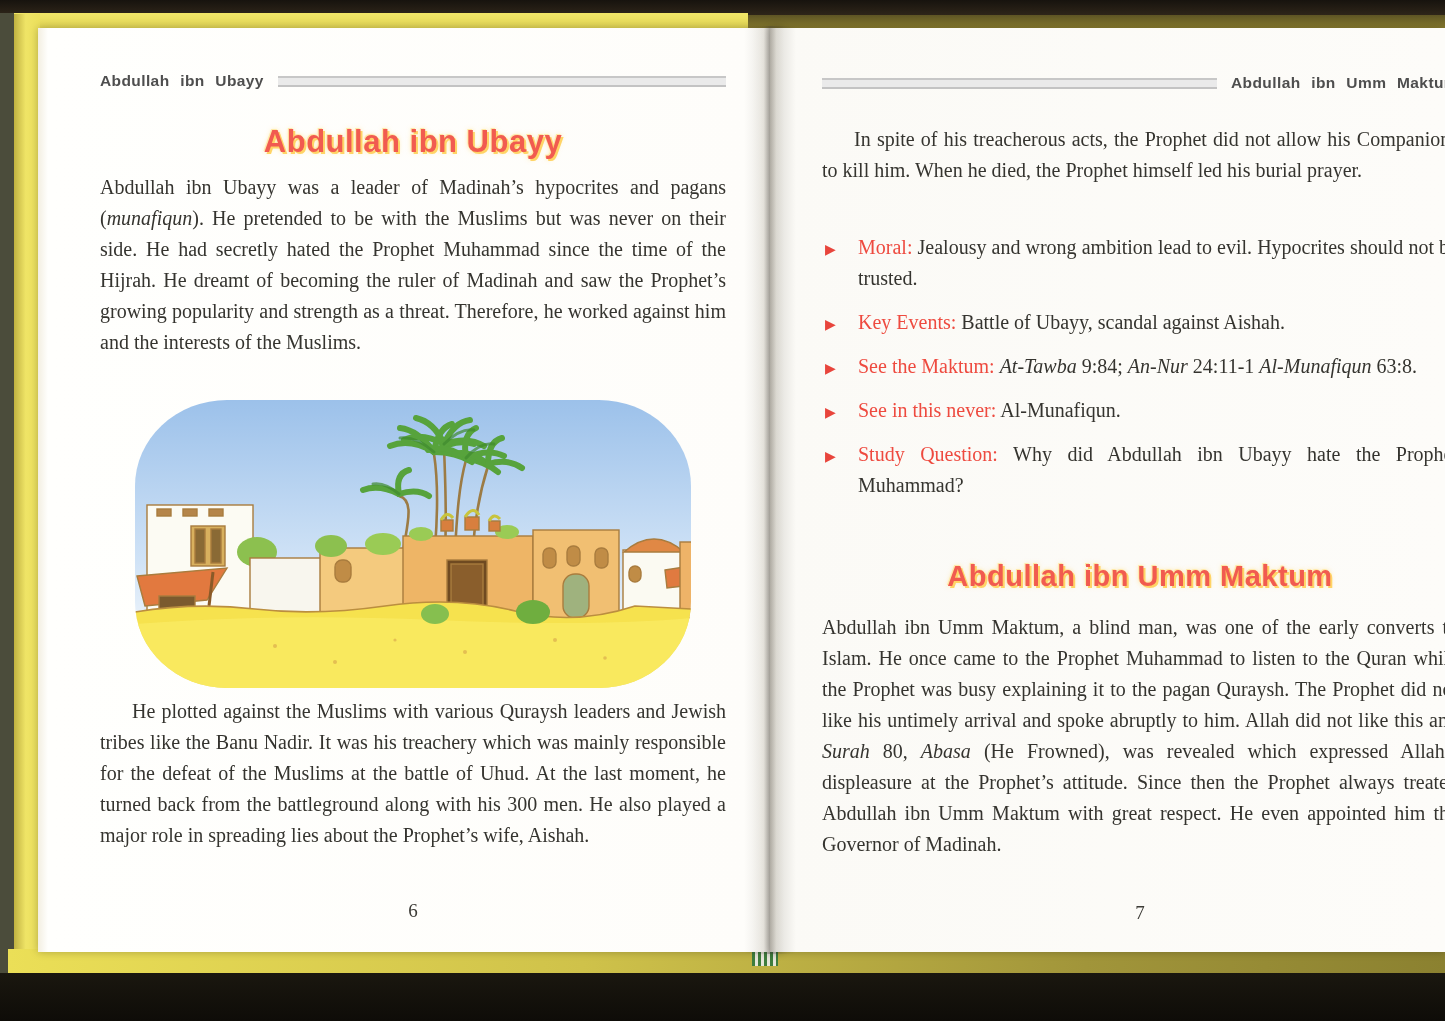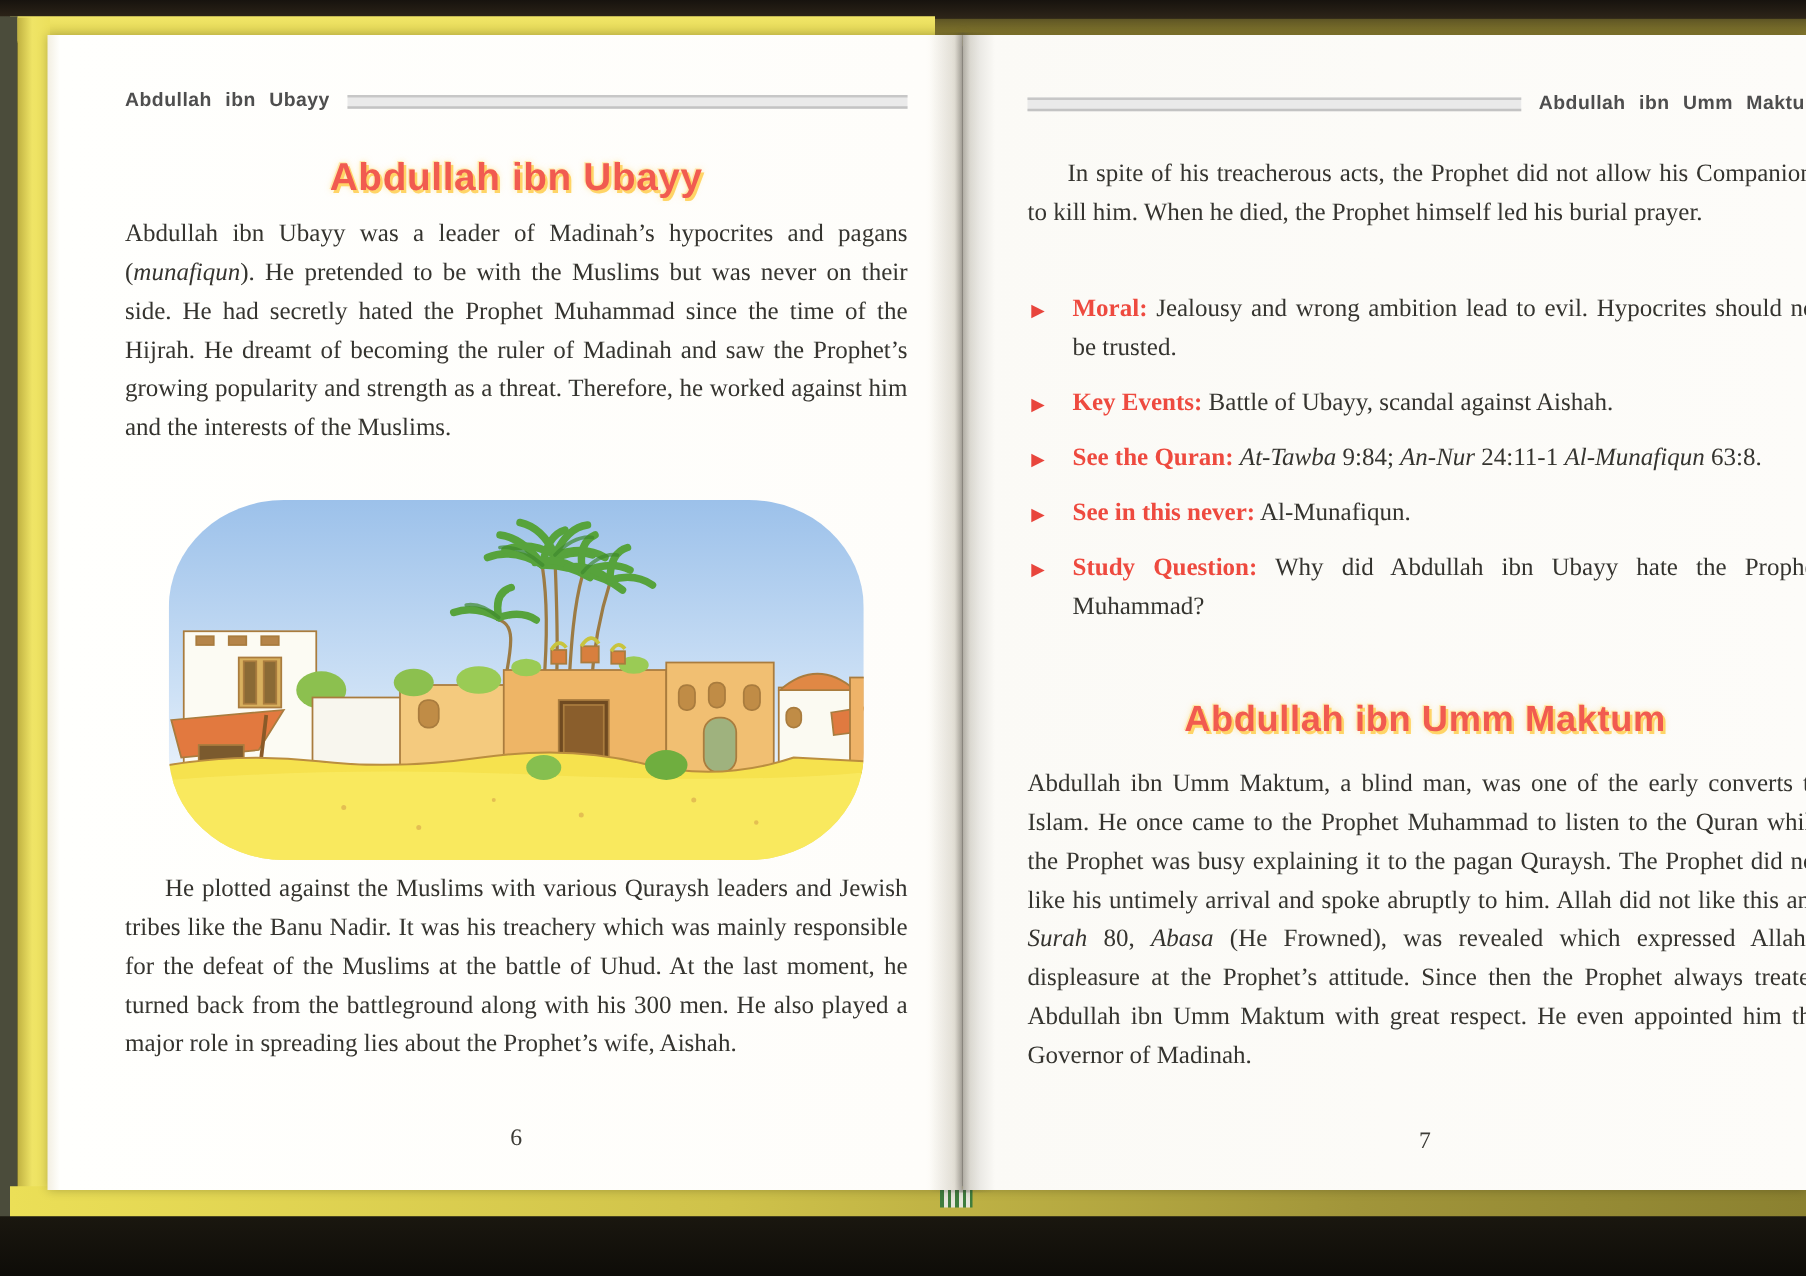--- a/index.html
+++ b/index.html
@@ -20,21 +20,21 @@
     background:linear-gradient(90deg,#c0b141,#efe466 45%,#ece05c);}
   .cover-bottom-yellow{position:absolute;left:8px;top:949px;width:1437px;height:26px;
     background:linear-gradient(90deg,#ebdf57,#cfc24a 40%,#a1953a 75%,#8b8130);}
   .cover-bottom-dark{position:absolute;left:0;top:973px;width:1445px;height:48px;
     background:linear-gradient(180deg,#1a170f,#0e0c08);}
   .spine-band{position:absolute;left:752px;top:951px;width:26px;height:15px;
     background:repeating-linear-gradient(90deg,#3f7d3d 0 3px,#e6e6da 3px 6px);}
   
   .page{position:absolute;top:28px;height:924px;background:#fdfcf9;box-shadow:0 0 8px rgba(0,0,0,.25);}
   .page-left{left:38px;width:732px;
-    background:linear-gradient(90deg,#f3efe2 0px,#fffffd 10px,#fefdfa 96%,#f1ede2 100%);}
+    background:linear-gradient(90deg,#f3efe2 0px,#fffffd 10px,#fefdfa 96%,#f1ede2 100%);padding-left:12px;}
   .page-right{left:770px;width:675px;overflow:hidden;
     background:linear-gradient(90deg,#efece2 0px,#fbfaf6 14px,#fdfcf9 100%);}
   .gutter-shadow{position:absolute;left:744px;top:26px;width:52px;height:928px;pointer-events:none;z-index:5;
     background:linear-gradient(90deg,rgba(0,0,0,0) 0%,rgba(60,55,45,.10) 38%,rgba(70,65,58,.38) 50%,rgba(60,55,45,.14) 62%,rgba(0,0,0,0) 100%);}
   .inner{position:absolute;top:0;}
   .page-left .inner{left:62px;width:626px;height:924px;}
   .page-right .inner{left:52px;width:636px;height:924px;}
   
   .hdr-row{position:absolute;display:flex;align-items:center;width:100%;gap:14px;}
   .hdr-label{font-family:"Liberation Sans","DejaVu Sans",sans-serif;font-weight:bold;
@@ -48,21 +48,21 @@
     text-align:justify;}
   .indent{text-indent:32px;}
   em{}
   .page-num{position:absolute;width:100%;text-align:center;font-size:19px;color:#3c3b36;}
   
   .bullets{position:absolute;width:100%;list-style:none;margin:0;padding:0;}
   .bullets li{position:relative;padding-left:36px;margin-bottom:13px;
     font-size:20px;line-height:31px;color:#35342f;text-align:justify;}
   .tri{position:absolute;left:3px;top:2px;font-size:14px;color:#e8453c;
     font-family:"DejaVu Sans",sans-serif;}
-  .b-label{font-weight:bold;color:#ee4a3f;}
+  .b-label{font-weight:normal;color:#ee4a3f;}
   
   .illus{position:absolute;left:35px;}
 </style>
 </head>
 <body>
 
 <div class="cover-top-dark"></div>
 <div class="cover-top-yellow"></div>
 <div class="cover-top-olive"></div>
 <div class="cover-left-dark"></div>
@@ -217,21 +217,21 @@
         <span class="b-label">Moral:</span>
         <span><span>Jealousy and wrong ambition lead to evil. Hypocrites should not be trusted.</span></span>
       </li>
       <li>
         <span class="tri">▶</span>
         <span class="b-label">Key Events:</span>
         <span><span>Battle of Ubayy, scandal against Aishah.</span></span>
       </li>
       <li>
         <span class="tri">▶</span>
-        <span class="b-label">See the Quran:</span>
+        <span class="b-label">See the Maktum:</span>
         <span><em>At-Tawba</em><span> 9:84; </span><em>An-Nur</em><span> 24:11-1 </span><em>Al-Munafiqun</em><span> 63:8.</span></span>
       </li>
       <li>
         <span class="tri">▶</span>
         <span class="b-label">See in this never:</span>
         <span><span>Al-Munafiqun.</span></span>
       </li>
       <li>
         <span class="tri">▶</span>
         <span class="b-label">Study Question:</span>

